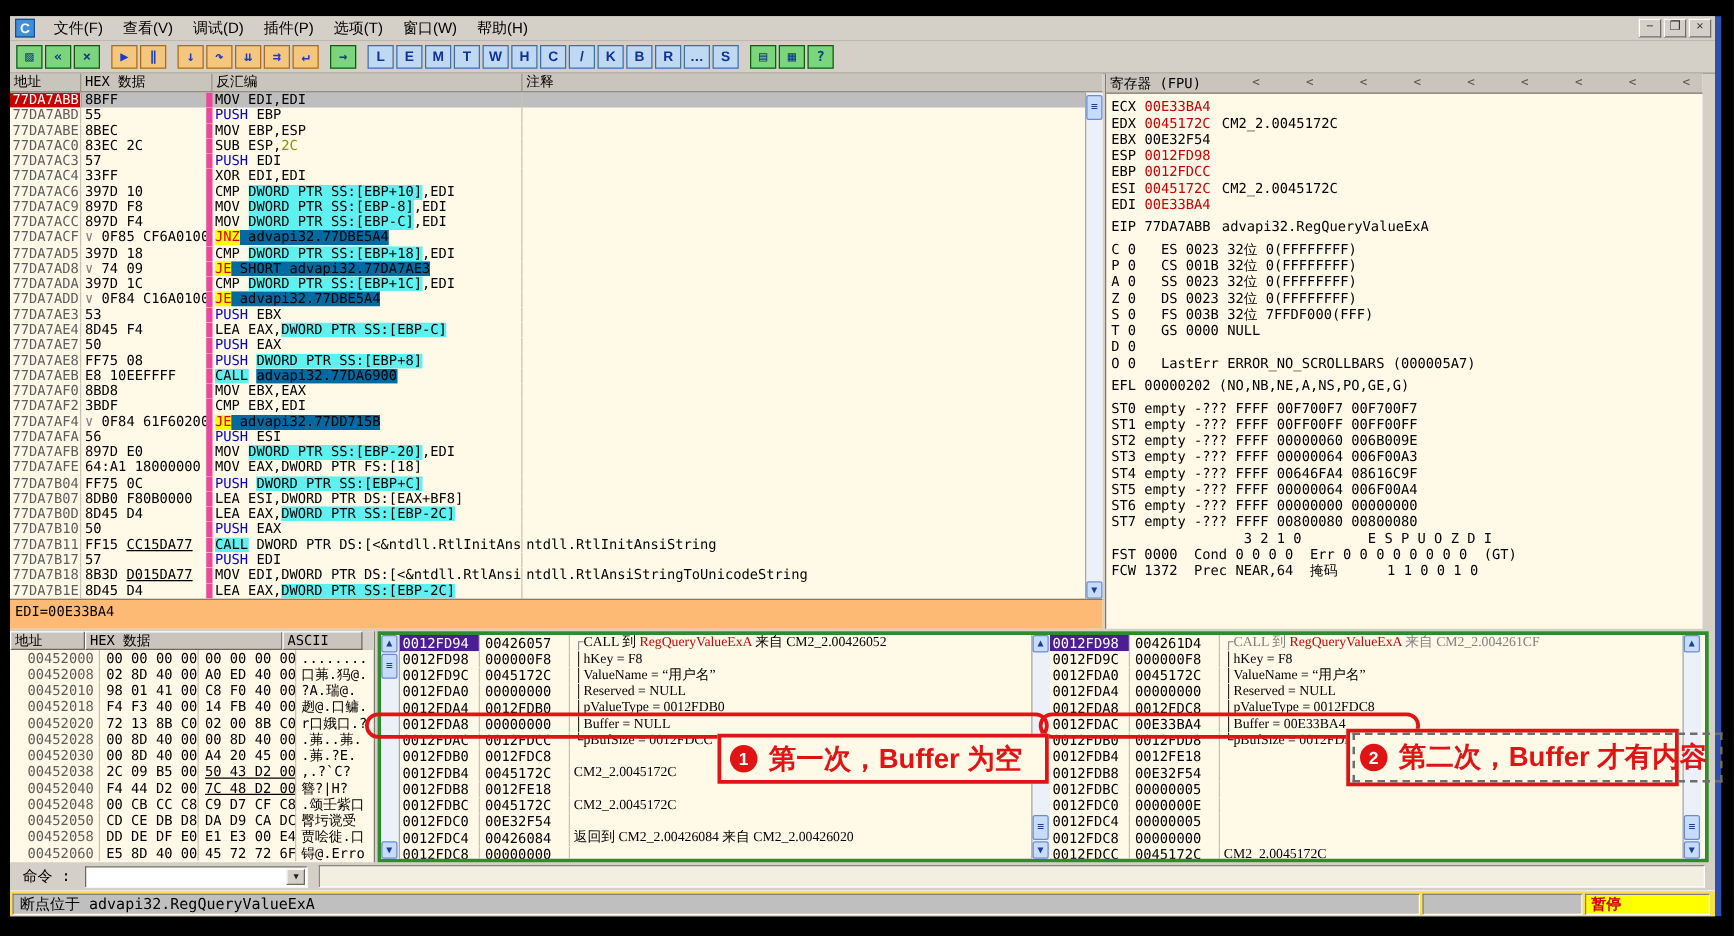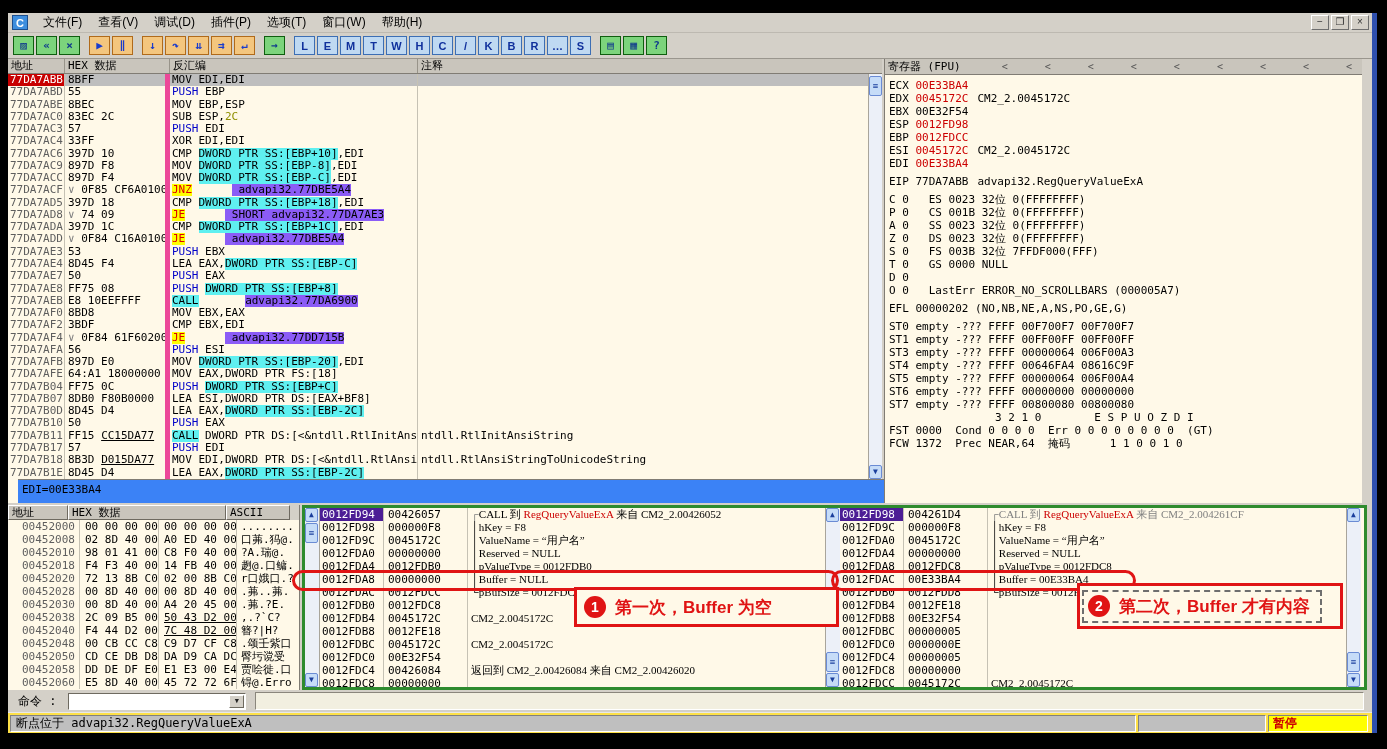--- a/index.html
+++ b/index.html
@@ -39,31 +39,31 @@
   .drow { height:12.27px; line-height:12.3px; font-size:11px; display:flex; overflow:hidden; white-space:pre; }
   .drow.sel { background:#BEBEBE; }
   .da { width:57px; color:#5E5E5E; padding-left:2px; border-right:1px solid #C6C2B4; flex:none; }
   .da.bp { background:#C80000; color:#FFFFFF; }
   .dx { width:105px; padding-left:3px; border-right:5px solid #ec4899; flex:none; overflow:hidden; }
   .dd { width:248px; padding-left:2px; border-right:1px solid #C6C2B4; flex:none; overflow:hidden; }
   .dc { flex:1; padding-left:3px; overflow:hidden; }
 
   .tk-p { color:#000; } .tk-b { color:#0000C8; } .tk-y { color:#8F8F00; } .tk-g { color:#808080; }
   .tk-m { background:#5FF0F0; color:#000; } .tk-ry { background:#FFFF00; color:#DE0000; }
-  .tk-yb { background:#8b5cf6; color:#000;margin-left:40px; } .tk-cb { background:#5FF0F0; color:#000; }
+  .tk-yb { background:#0369a1; color:#000; } .tk-cb { background:#5FF0F0; color:#000; }
   .tk-r { color:#CC0000; } .tk-u { color:#000; text-decoration:underline; }
 
   .dscroll { position:absolute; right:0; top:15px; width:14px; height:405px; background:#ECF0F8; border-left:1px solid #A9A59B; }
   .sbtn { position:absolute; left:0; width:13px; height:14px; background:#C6DCF8; border:1px solid #6A8BD4;
     border-radius:2px; color:#1A3E9C; font-size:8px; line-height:12px; text-align:center; }
   .sthumb { position:absolute; left:0; width:13px; height:20px; background:#C6DCF8; border:1px solid #6A8BD4;
     border-radius:2px; color:#1A3E9C; font-size:9px; line-height:18px; text-align:center; }
 
-  .dinfo { position:absolute; left:0; top:420px; width:874px; height:24px; background:#3b82f6;
-    border-top:1px solid #807C74; font-size:11px; padding:3px 0 16px 4px;margin-left:10px; }
+  .dinfo { position:absolute; left:0; top:420px; width:874px; height:24px; background:#fdba74;
+    border-top:1px solid #807C74; font-size:11px; padding:3px 0 16px 4px; }
 
   .reg { position:absolute; left:876px; top:0; width:478px; height:444px; background:#FFF9E8; border-left:1px solid #807C74; }
   .rhead { height:16px; background:#C9C5BC; border-bottom:1px solid #807C74; display:flex; align-items:center;
     font-size:11px; padding-left:3px; }
   .chevs { margin-left:auto; display:flex; gap:37px; padding-right:10px; color:#555; font-size:10px; }
   .rbody { padding:4px 0 0 4px; }
   .rline { font-size:11px; line-height:13px; white-space:pre; }
   .rv.red { color:#CC0000; }
   .rc { padding-left:9px; }
   .rgap { height:5px; }
@@ -82,28 +82,28 @@
 
   .gframe { position:absolute; left:294px; top:0; width:1065px; height:185px; border:3px solid #2E8B2E;
     background:#FFF9E8; display:flex; }
   .sbar { width:15px; background:#ECF0F8; position:relative; flex:none; border-right:1px solid #A9A59B; }
   .sbar.rb { border-right:none; border-left:1px solid #A9A59B; }
   .spane { overflow:hidden; position:relative; }
   .spane.lp { width:505px; } .spane.rp { width:506px; }
   .srow { height:13px; line-height:13px; font-size:11px; display:flex; white-space:pre; overflow:hidden; }
   .sa { width:64px; padding-left:2px; border-right:1px solid #C6C2B4; flex:none; }
   .sa.sel { background:#4c1d95; color:#fff; }
-  .sv { width:84px; padding-left:4px; border-right:1px solid #C6C2B4; flex:none; }
+  .sv { width:72px; padding-left:4px; border-right:1px solid #C6C2B4; flex:none; }
   .sc { flex:1; padding-left:3px; overflow:hidden;font-family:Liberation Serif, serif; }
 
   
   .oval { position:absolute; border:3px solid #E01414; border-radius:12px; pointer-events:none; z-index:6; }
   .abox { position:absolute; background:#FFF9E8; border:3px solid #E01414; z-index:7; display:flex;
     align-items:center; padding-left:7px; gap:9px; font-family:"Liberation Sans",sans-serif; }
-  .abox .txt { color:#E01414; font-weight:bold; font-size:17px; white-space:nowrap; }
+  .abox .txt { color:#E01414; font-weight:bold; font-size:22px; white-space:nowrap; }
   .acirc { width:22px; height:22px; border-radius:50%; background:#E01414; color:#fff; font-weight:bold;
     font-size:14px; display:flex; align-items:center; justify-content:center; flex:none; }
   .abox.dashed .inner { border:2px dashed #6E6E6E; display:flex; align-items:center; gap:9px;
     padding:3px 10px 3px 4px; margin:2px; }
   .abox.dashed { padding:0; }
 
   
   .cmdbar { position:absolute; left:0; top:677px; width:1364px; height:22px; background:#D4D0C8;
     display:flex; align-items:center; font-size:12px; }
   .cmd-label { margin-left:10px; white-space:pre; }
@@ -323,20 +323,21 @@
             <div class="rline">T 0   GS 0000 NULL</div>
             <div class="rline">D 0</div>
             <div class="rline">O 0   LastErr ERROR_NO_SCROLLBARS (000005A7)</div>
           </div>
         <div class="rgap"></div>
         <div class="rline">EFL 00000202 (NO,NB,NE,A,NS,PO,GE,G)</div>
         <div class="rgap"></div>
         <div>
             <div class="rline">ST0 empty -??? FFFF 00F700F7 00F700F7</div>
             <div class="rline">ST1 empty -??? FFFF 00FF00FF 00FF00FF</div>
+            <div class="rline">ST2 empty -??? FFFF 00000060 006B009E</div>
             <div class="rline">ST3 empty -??? FFFF 00000064 006F00A3</div>
             <div class="rline">ST4 empty -??? FFFF 00646FA4 08616C9F</div>
             <div class="rline">ST5 empty -??? FFFF 00000064 006F00A4</div>
             <div class="rline">ST6 empty -??? FFFF 00000000 00000000</div>
             <div class="rline">ST7 empty -??? FFFF 00800080 00800080</div>
           </div>
         <div>
             <div class="rline">                3 2 1 0        E S P U O Z D I</div>
             <div class="rline">FST 0000  Cond 0 0 0 0  Err 0 0 0 0 0 0 0 0  (GT)</div>
             <div class="rline">FCW 1372  Prec NEAR,64  掩码      1 1 0 0 1 0</div>

